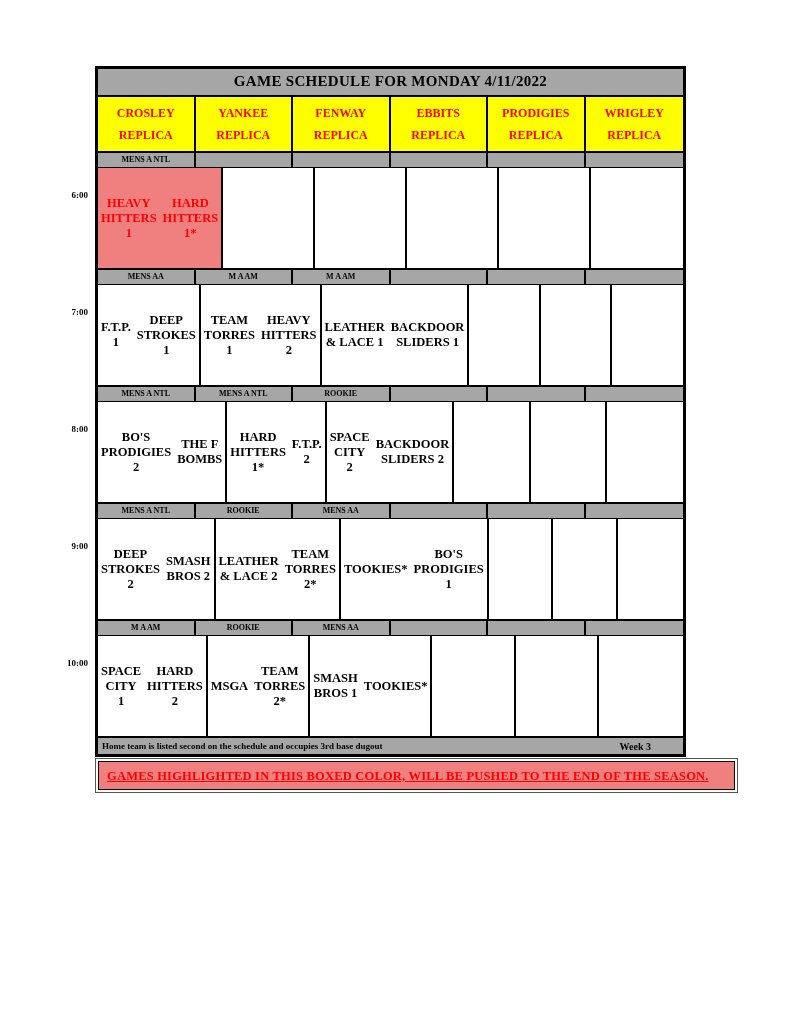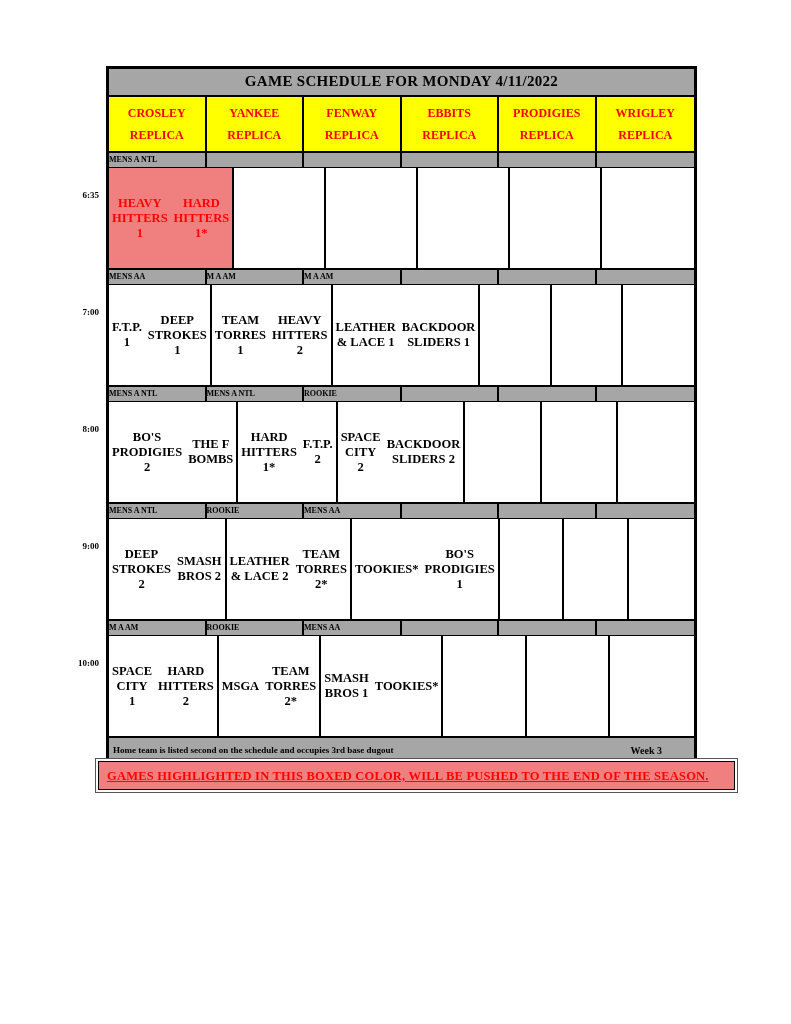--- a/index.html
+++ b/index.html
@@ -5,21 +5,21 @@
   * { margin: 0; padding: 0; box-sizing: border-box; }
   html, body { width: 791px; height: 1024px; background: #ffffff; }
   body {
     position: relative;
     font-family: "Liberation Serif", serif;
     color: #000;
   }
 
   .schedule {
     position: absolute;
-    left: 106px;
+    left: 95px;
     top: 66px;
     width: 591px;
     border: 3px solid #000;
     background: #f9a8d4;
   }
 
   .title-bar {
     background: #a6a6a6;
     text-align: center;
     font-weight: bold;
@@ -53,21 +53,21 @@
   .division-row {
     display: grid;
     grid-template-columns: repeat(6, 1fr);
     background: #a6a6a6;
     border-bottom: 1px solid #000;
     height: 15px;
   }
   .division-cell {
     font-size: 8px;
     font-weight: bold;
-    text-align: left;
+    text-align: center;
     line-height: 13px;
     border-right: 2px solid #000;
     overflow: hidden;
     white-space: nowrap;
   }
   .division-cell:last-child { border-right: none; }
 
   .game-row {
     display: grid;
     grid-template-columns: repeat(6, 1fr);
@@ -105,21 +105,21 @@
   }
 
   .footer-bar {
     background: #a6a6a6;
     display: flex;
     justify-content: space-between;
     align-items: center;
     font-size: 9px;
     font-weight: bold;
     padding: 2px 4px;
-    height: 24px;
+    height: 16px;
   }
   .footer-week { font-size: 10px; margin-right: 28px; }
 
   .legend-box {
     position: absolute;
     left: 95px;
     top: 758px;
     width: 643px;
     border: 1px solid #555;
     padding: 2px;
@@ -172,21 +172,21 @@
   <div id="slot-rows">
       <div class="division-row">
         <div class="division-cell">MENS A NTL</div>
         <div class="division-cell"></div>
         <div class="division-cell"></div>
         <div class="division-cell"></div>
         <div class="division-cell"></div>
         <div class="division-cell"></div>
       </div>
       <div class="game-row">
-        <span class="time-label">6:35</span>
+        <span class="time-label">6:00</span>
         <div class="game-cell highlighted">
           <div class="team">HEAVY HITTERS 1</div>
           <div class="team">HARD HITTERS 1*</div>
         </div>
         <div class="game-cell">
           <div class="team"></div>
           <div class="team"></div>
         </div>
         <div class="game-cell">
           <div class="team"></div>

